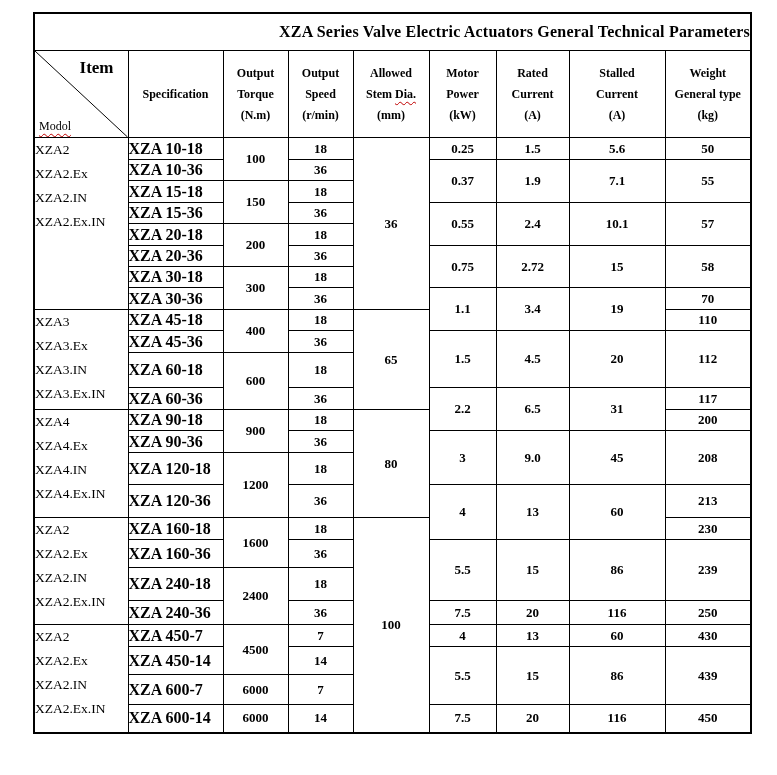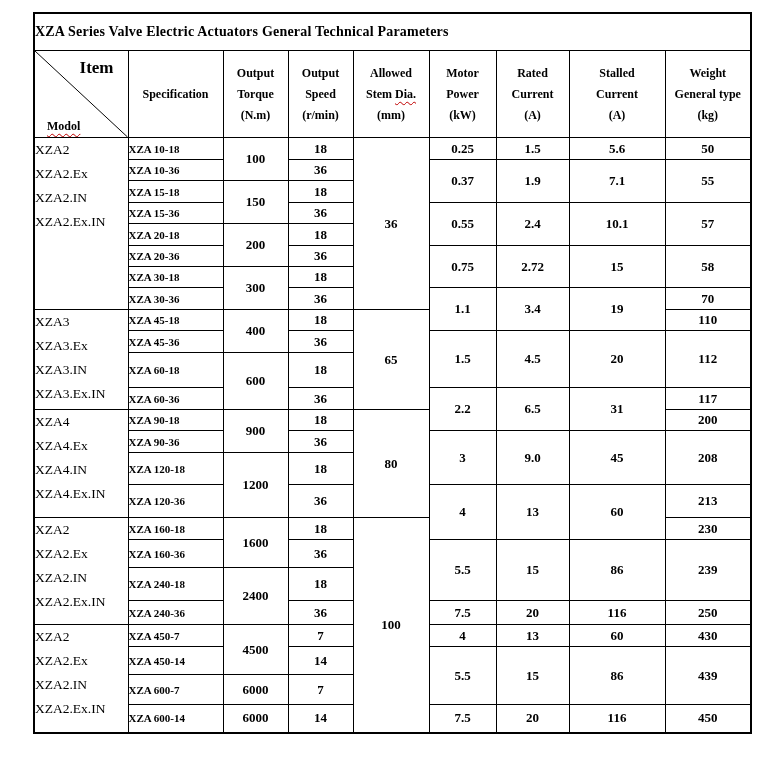--- a/index.html
+++ b/index.html
@@ -7,53 +7,53 @@
     position:relative; width:777px; height:775px; background:#ffffff;
     font-family:"Liberation Serif", serif; color:#000;
   }
   table.params {
     position:absolute; left:33px; top:12px;
     border-collapse:collapse; table-layout:fixed;
     border:2px solid #000; background:#fff;
   }
   table.params td, table.params th { border:1px solid #000; padding:0; overflow:hidden; }
   .title-cell {
-    height:36px; text-align:left; vertical-align:middle;
-    font-weight:bold; font-size:14px; letter-spacing:0.2px;
+    height:36px; text-align:right; vertical-align:middle;
+    font-weight:bold; font-size:16px; letter-spacing:0.2px;
   }
   th.colhead {
     height:86px; font-weight:bold; font-size:12px; text-align:center;
     vertical-align:middle; line-height:21px;
   }
   td.corner { position:relative; vertical-align:top; }
   td.corner svg.diag { position:absolute; left:0; top:0; width:100%; height:100%; }
   .corner-top {
     position:absolute; top:7px; right:14px;
     font-weight:bold; font-size:17px;
   }
   .corner-bottom {
-    position:absolute; bottom:3px; left:12px;
-    font-weight:bold; font-size:12px;
+    position:absolute; bottom:3px; left:4px;
+    font-weight:normal; font-size:12px;
   }
   .wavy {
     text-decoration-line:underline;
     text-decoration-style:wavy;
     text-decoration-color:#c00000;
     text-decoration-thickness:1px;
     text-underline-offset:3px;
   }
   td.model {
     vertical-align:top; text-align:left;
     font-size:13.5px; font-weight:normal;
     padding:3px 0 0 6px;
   }
   td.model div { line-height:24px; white-space:nowrap; }
   td.spec {
     text-align:left; vertical-align:middle;
-    font-weight:bold; font-size:11px; padding-left:8px; white-space:nowrap;
+    font-weight:bold; font-size:16px; padding-left:8px; white-space:nowrap;
   }
   td.num {
     text-align:center; vertical-align:middle;
     font-weight:bold; font-size:13px;
   }
 </style>
 </head>
 <body>
 
 <div class="page">

